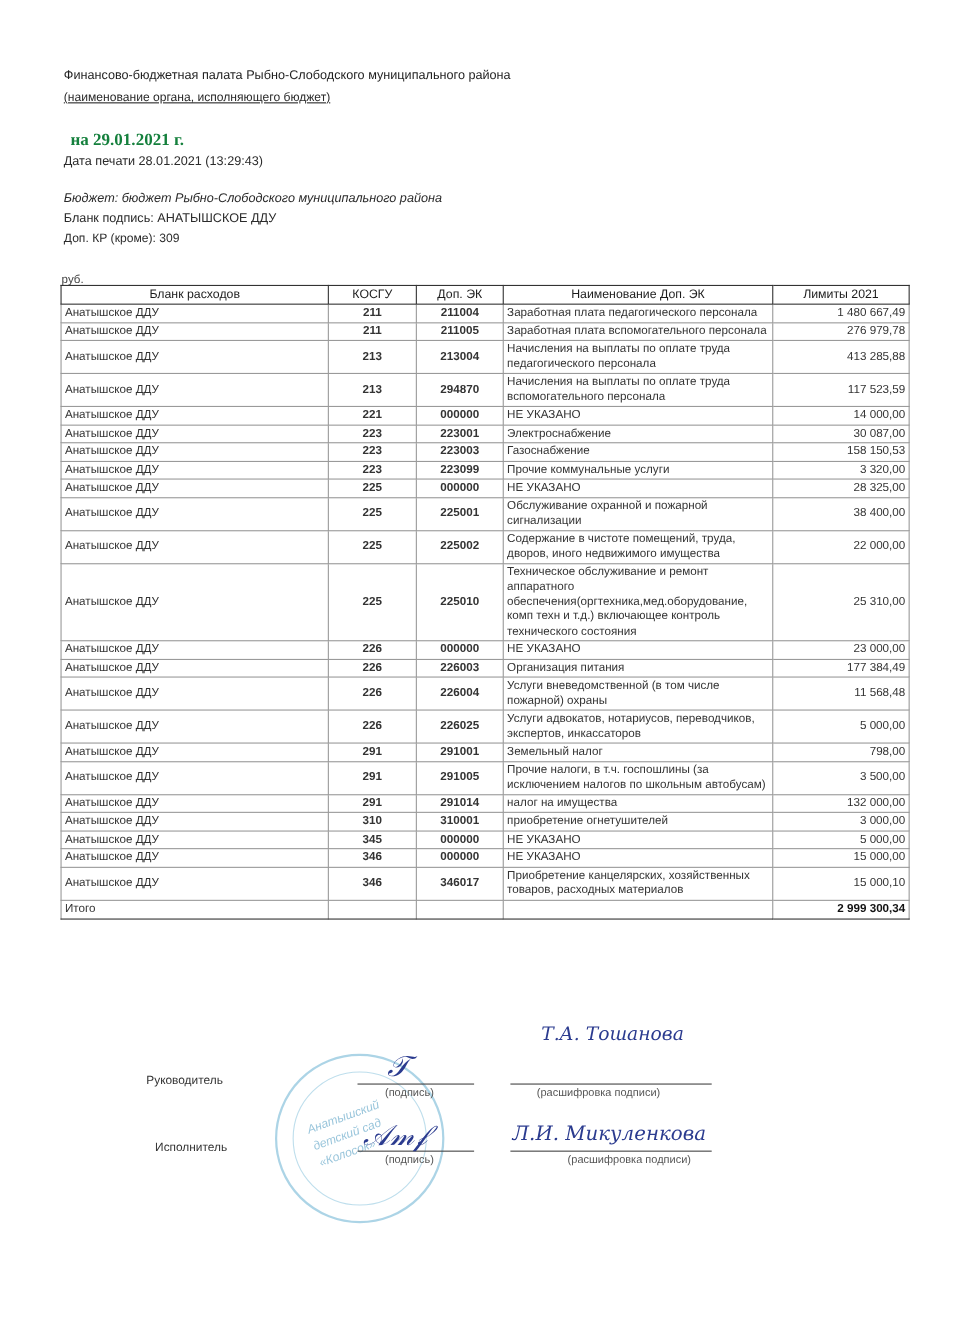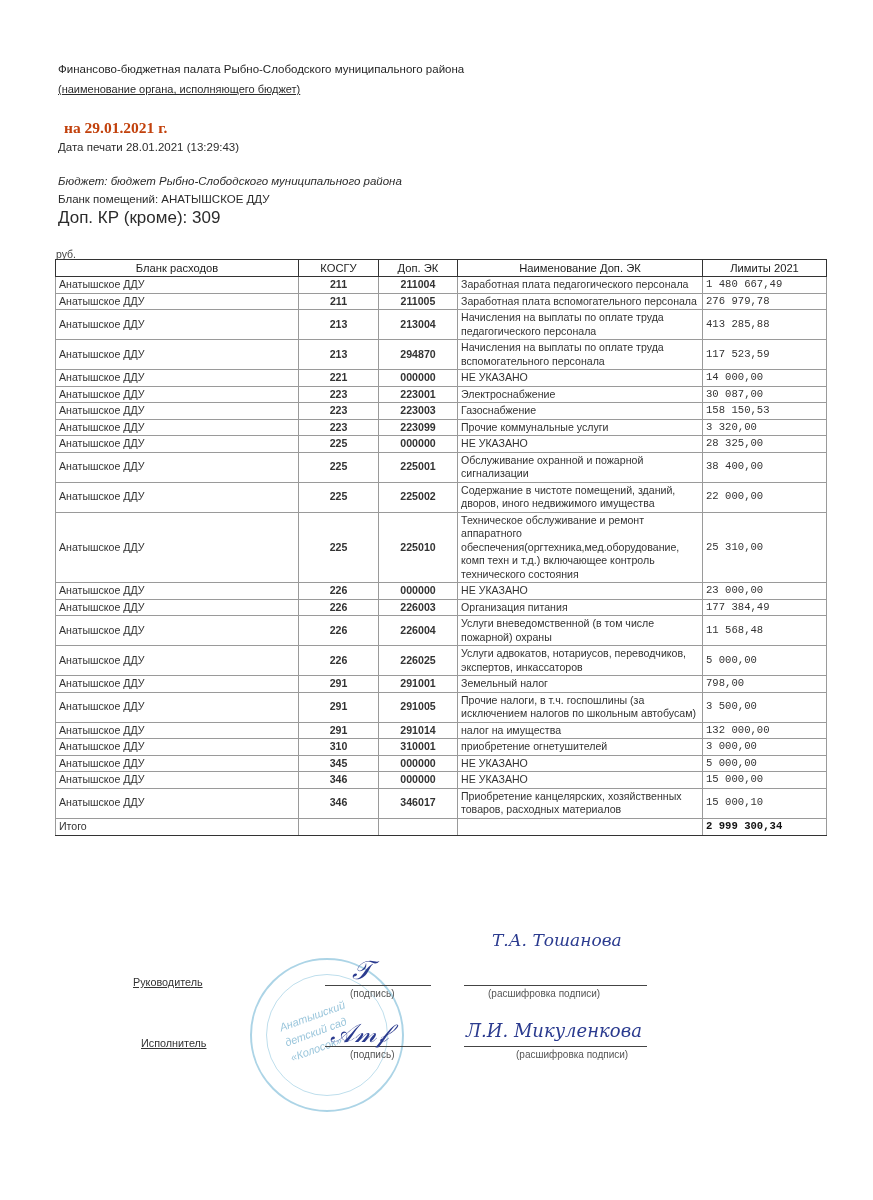--- a/index.html
+++ b/index.html
@@ -3,50 +3,50 @@
 <meta charset="utf-8">
 <style>
   html, body { margin: 0; padding: 0; background: #ffffff; }
   body {
     width: 873px; height: 1200px; position: relative; overflow: hidden;
     font-family: "Liberation Sans", sans-serif; color: #2b2b2b; font-size: 11px;
   }
   .hdr { position: absolute; left: 58px; line-height: 15px; }
   .org { top: 62px; font-size: 11.5px; color: #1f1f1f; }
   .org-sub { top: 82px; font-size: 11px; color: #2a2a2a; text-decoration: underline; }
-  .date { top: 120px; left: 64px; font-family: "Liberation Serif", serif; font-weight: bold; font-size: 15.5px; color: #c2410c; }
+  .date { top: 120px; left: 64px; font-family: "Liberation Serif", serif; font-weight: bold; font-size: 15.5px; color: #15803d; }
   .print { top: 140px; font-size: 11.5px; }
   .meta1 { top: 174px; font-size: 11.5px; font-style: italic; }
   .meta2 { top: 192px; font-size: 11.5px; }
-  .meta3 { top: 210px; font-size: 17px; }
+  .meta3 { top: 210px; font-size: 11px; }
   .rub { position: absolute; left: 56px; top: 248px; font-size: 10.5px; color: #444; }
 
   table.grid {
     position: absolute; left: 55px; top: 259px; width: 771px;
     border-collapse: collapse; table-layout: fixed; font-size: 10.6px; color: #333;
   }
   table.grid col.c1 { width: 243px; }
   table.grid col.c2 { width: 80px; }
   table.grid col.c3 { width: 79px; }
   table.grid col.c4 { width: 245px; }
   table.grid col.c5 { width: 124px; }
   table.grid th {
     font-weight: normal; font-size: 11.2px; color: #1c1c1c; height: 16px;
     border: 1.4px solid #333; padding: 0 2px; text-align: center;
   }
   table.grid td {
     border: 1px solid #9a9a9a; padding: 1px 3px; vertical-align: middle; line-height: 13.5px;
   }
   td.c { text-align: center; font-weight: bold; }
-  td.r { padding-right: 4px; font-family: Liberation Mono, monospace; }
+  td.r { text-align: right; padding-right: 4px; }
   td.name { color: #333; }
   tr.total td { border-top: 1.6px solid #333; border-bottom: 1.6px solid #333; height: 14px; }
   tr.total td.r { font-weight: bold; color: #111; margin-top: 12px; }
 
-  .sig { position: absolute; font-size: 10.8px; color: #333; text-decoration: underline; }
+  .sig { position: absolute; font-size: 10.8px; color: #333; }
   .line { position: absolute; height: 1px; background: #444; }
   .cap { position: absolute; font-size: 10px; color: #555; }
   .stamp {
     position: absolute; left: 250px; top: 958px; width: 150px; height: 150px; border-radius: 50%;
     border: 2px solid rgba(70,160,200,0.45);
   }
   .stamp::after {
     content: ""; position: absolute; left: 14px; top: 14px; right: 14px; bottom: 14px; border-radius: 50%;
     border: 1px solid rgba(70,160,200,0.35);
   }
@@ -54,21 +54,21 @@
   .hand { position: absolute; font-family: "DejaVu Serif", serif; font-style: italic; color: #2b3b8f; }
 </style>
 </head>
 <body>
 
 <div class="hdr org">Финансово-бюджетная палата Рыбно-Слободского муниципального района</div>
 <div class="hdr org-sub">(наименование органа, исполняющего бюджет)</div>
 <div class="hdr date">на 29.01.2021 г.</div>
 <div class="hdr print">Дата печати 28.01.2021 (13:29:43)</div>
 <div class="hdr meta1">Бюджет: бюджет Рыбно-Слободского муниципального района</div>
-<div class="hdr meta2">Бланк помещений: АНАТЫШСКОЕ ДДУ</div>
+<div class="hdr meta2">Бланк подпись: АНАТЫШСКОЕ ДДУ</div>
 <div class="hdr meta3">Доп. КР (кроме): 309</div>
 <div class="rub">руб.</div>
 
 <table class="grid">
   <colgroup>
       <col class="c1">
       <col class="c2">
       <col class="c3">
       <col class="c4">
       <col class="c5">
@@ -150,21 +150,21 @@
         <td class="name">Анатышское ДДУ</td>
         <td class="c">225</td>
         <td class="c">225001</td>
         <td class="name">Обслуживание охранной и пожарной сигнализации</td>
         <td class="r">38 400,00</td>
       </tr>
       <tr>
         <td class="name">Анатышское ДДУ</td>
         <td class="c">225</td>
         <td class="c">225002</td>
-        <td class="name">Содержание в чистоте помещений, зданий, дворов, иного недвижимого имущества</td>
+        <td class="name">Содержание в чистоте помещений, труда, дворов, иного недвижимого имущества</td>
         <td class="r">22 000,00</td>
       </tr>
       <tr>
         <td class="name">Анатышское ДДУ</td>
         <td class="c">225</td>
         <td class="c">225010</td>
         <td class="name">Техническое обслуживание и ремонт аппаратного обеспечения(оргтехника,мед.оборудование, комп техн и т.д.) включающее контроль технического состояния</td>
         <td class="r">25 310,00</td>
       </tr>
       <tr>

